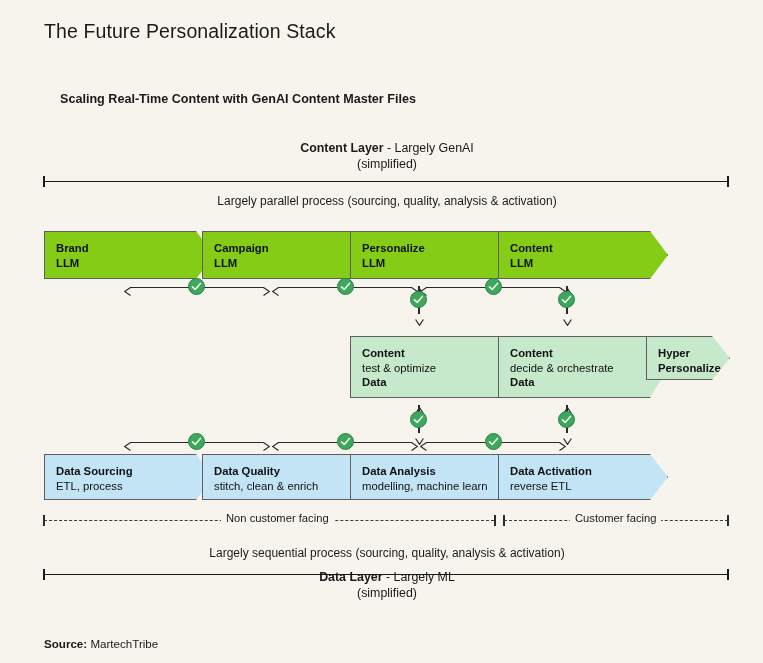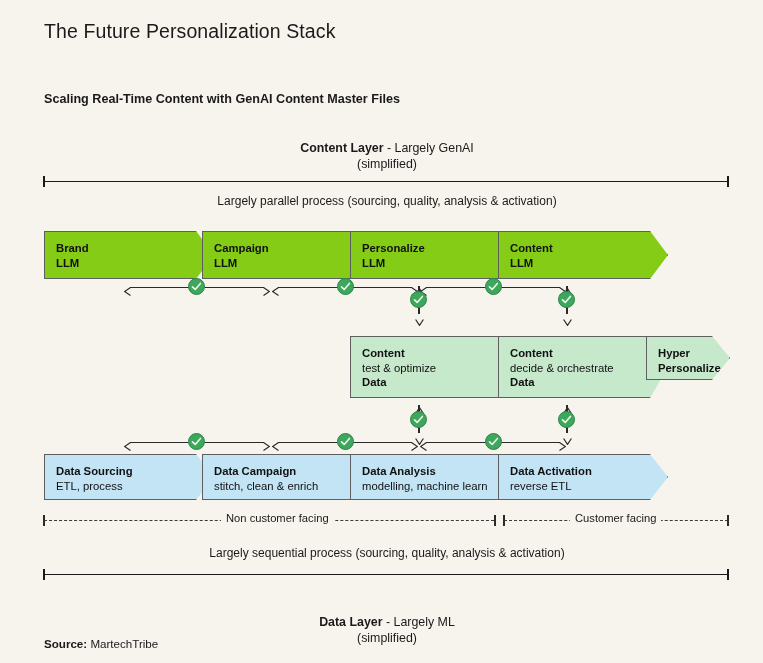--- a/index.html
+++ b/index.html
@@ -22,21 +22,21 @@
   .abs { position: absolute; }
 
   #page-title {
     left: 44px; top: 20px;
     font-size: 19.5px;
     font-weight: 400;
     letter-spacing: 0.1px;
     color: #1a1a1a;
   }
   #subtitle {
-    left: 44px; top: 92px;
+    left: 60px; top: 92px;
     font-size: 12.6px;
     font-weight: bold;
     color: #1a1a1a;
   }
 
   .layer-caption {
     left: 44px; width: 686px;
     text-align: center;
     font-size: 12.4px;
     line-height: 16px;
@@ -338,21 +338,21 @@
     <svg width="15" height="15" viewBox="0 0 15 15">
         <path d="M3.5 7.8 L6.2 10.4 L11.4 4.4" fill="none" stroke="#EAF7EC" stroke-width="1.6" stroke-linecap="round" stroke-linejoin="round"></path>
       </svg>
   </div>
 
   <div class="abs chev blue" style="left:44px;  top:454px; width:170px; height:46px;">
     <div class="l1">Data Sourcing</div>
     <div class="l2">ETL, process</div>
   </div>
   <div class="abs chev blue" style="left:202px; top:454px; width:170px; height:46px;">
-    <div class="l1">Data Campaign</div>
+    <div class="l1">Data Quality</div>
     <div class="l2">stitch, clean &amp; enrich</div>
   </div>
   <div class="abs chev blue" style="left:350px; top:454px; width:170px; height:46px;">
     <div class="l1">Data Analysis</div>
     <div class="l2">modelling, machine learn</div>
   </div>
   <div class="abs chev blue" style="left:498px; top:454px; width:170px; height:46px;">
     <div class="l1">Data Activation</div>
     <div class="l2">reverse ETL</div>
   </div>
@@ -369,21 +369,21 @@
   </div>
 
   <div class="abs process-note" style="top:546px;">Largely sequential process (sourcing, quality, analysis &amp; activation)</div>
 
   <div class="abs bracket" style="top:569px;">
     <div class="bline"></div>
     <div class="tick l"></div>
     <div class="tick r"></div>
   </div>
 
-  <div class="abs layer-caption" style="top:614px;text-align:center;">
+  <div class="abs layer-caption" style="top:569px;text-align:center;">
     <span class="lc-strong">Data Layer</span><span class="lc-dash"> - Largely ML</span>
     <span class="lc-sub">(simplified)</span>
   </div>
 
   <div class="abs" id="source">
     <span class="src-k">Source:</span><span> MartechTribe</span>
   </div>
 
 </div>
 

